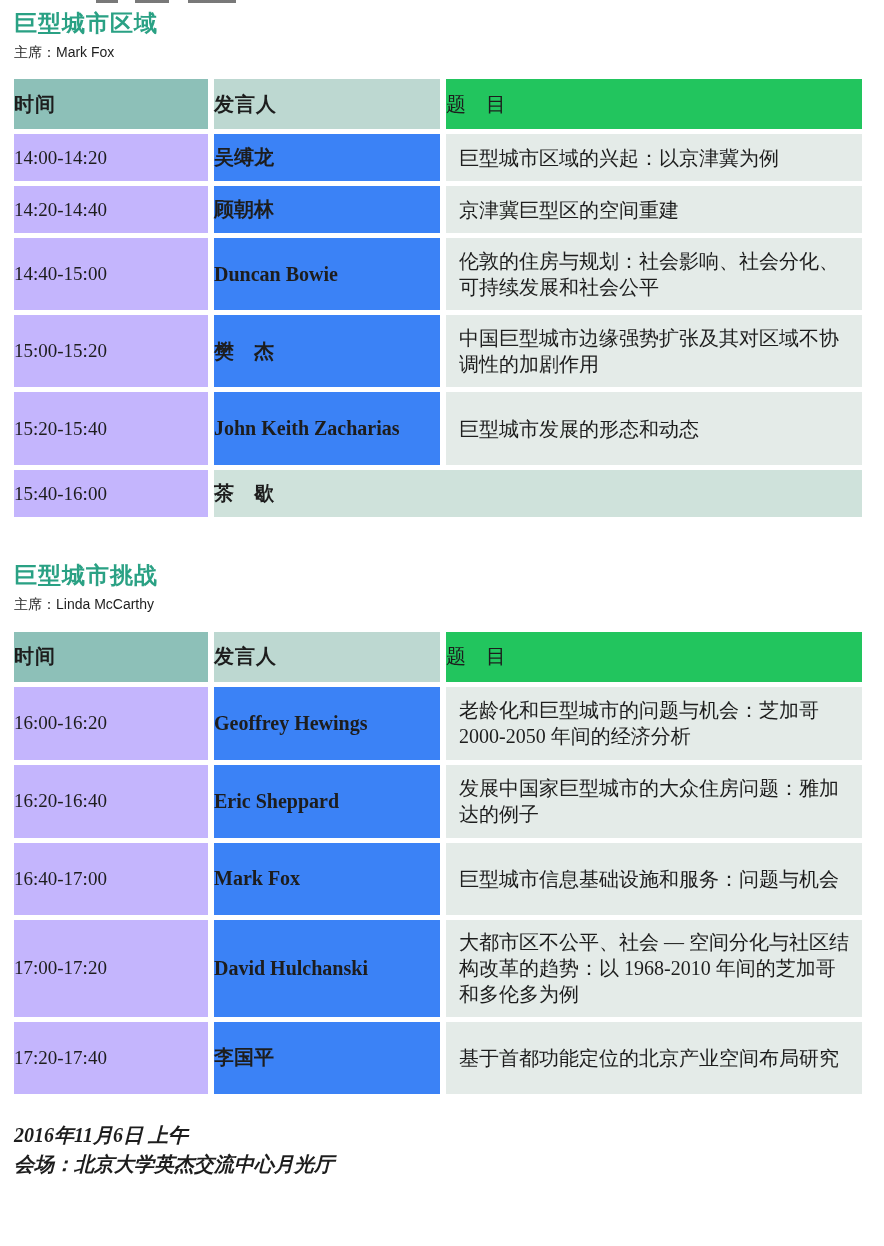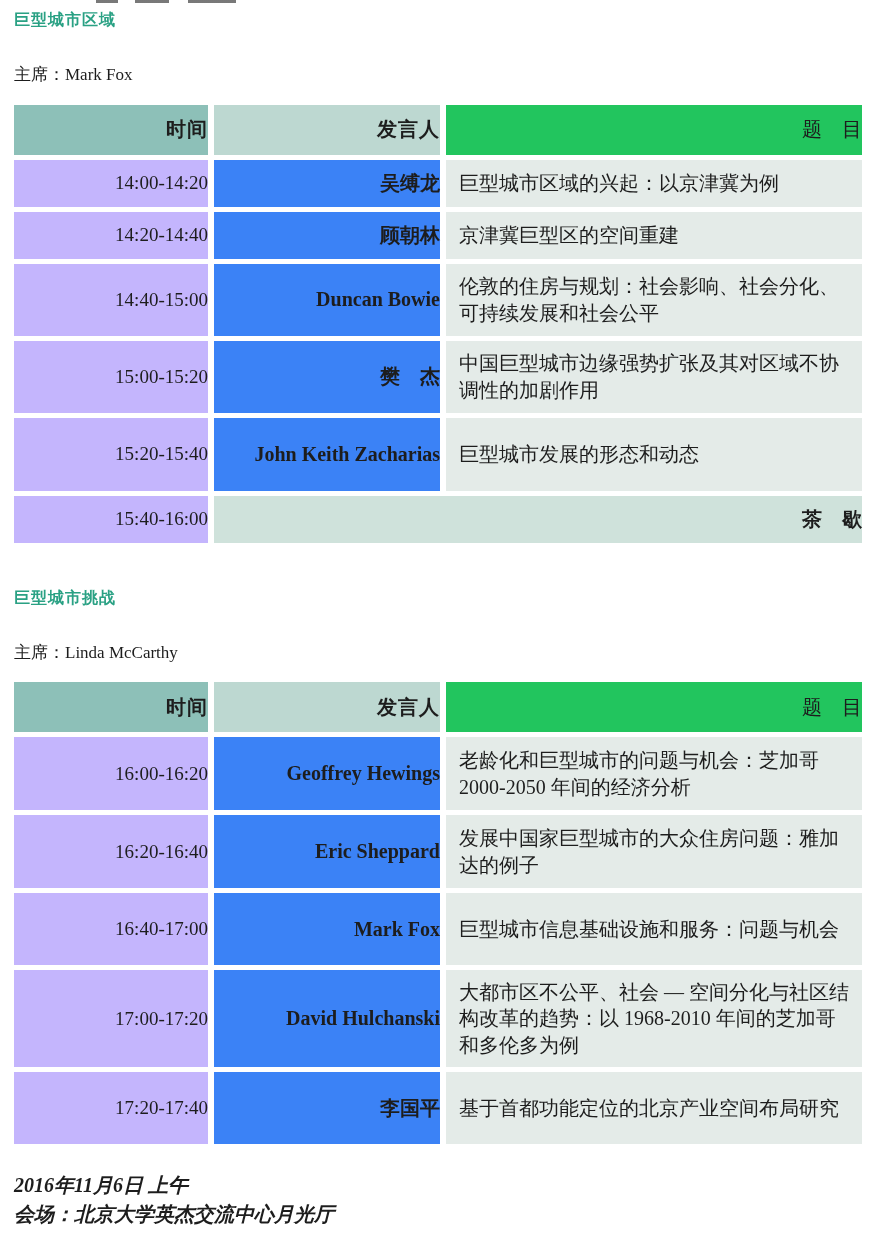--- a/index.html
+++ b/index.html
@@ -16,43 +16,43 @@
   
   .top-artifact {
     position:absolute; top:0; left:96px; width:140px; height:3px;
     background:linear-gradient(90deg,#4c4c4c 0 16%,transparent 16% 28%,
                #4c4c4c 28% 52%,transparent 52% 66%,#4c4c4c 66% 100%);
     opacity:.75;
   }
 
   .section-heading {
     color:#2aa184;
-    font-size:16px; font-weight:700;
+    font-size:23px; font-weight:700;
     letter-spacing:1px;
     line-height:1.2;
   }
   .section-heading.second { margin-top:40px; }
 
   .chair {
-    margin-top:36px;
-    font-family:Liberation Serif, serif;
-    font-size:17px; line-height:1.2;
+    margin-top:6px;
+    font-family:Liberation Sans, sans-serif;
+    font-size:14px; line-height:1.2;
   }
 
   table.schedule {
     border-collapse:separate;
     border-spacing:6px 5px;
     table-layout:fixed;
     width:860px;
     margin:14px 0 0 -6px; 
   }
   col.c1 { width:194px; }
   col.c2 { width:226px; }
 
-  th, td { vertical-align:middle; text-align:right; padding:0; }
+  th, td { vertical-align:middle; text-align:left; padding:0; }
 
   .rh-head { height:50px; }
   .rh-1    { height:47px; }
   .rh-2    { height:72px;padding-left:29px; }
   .rh-2b   { height:73px; }
   .rh-3    { height:97px; }
 
   th.h-time    { background:#8dc0b8; font-size:20px; font-weight:700; letter-spacing:1px; }
   th.h-speaker { background:#bdd8d1; font-size:20px; font-weight:700; letter-spacing:1px; }
   th.h-title   { background:#22c55e; font-size:20px; font-weight:400; }

